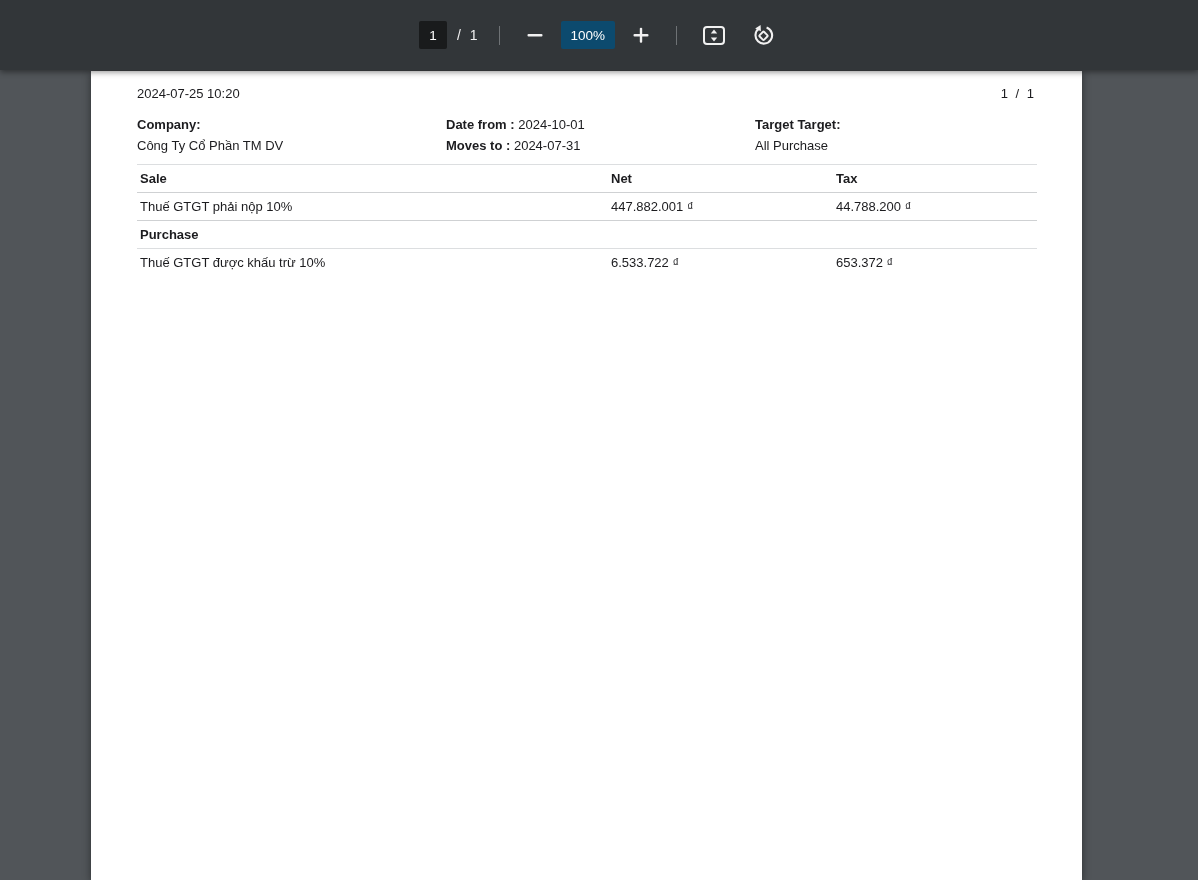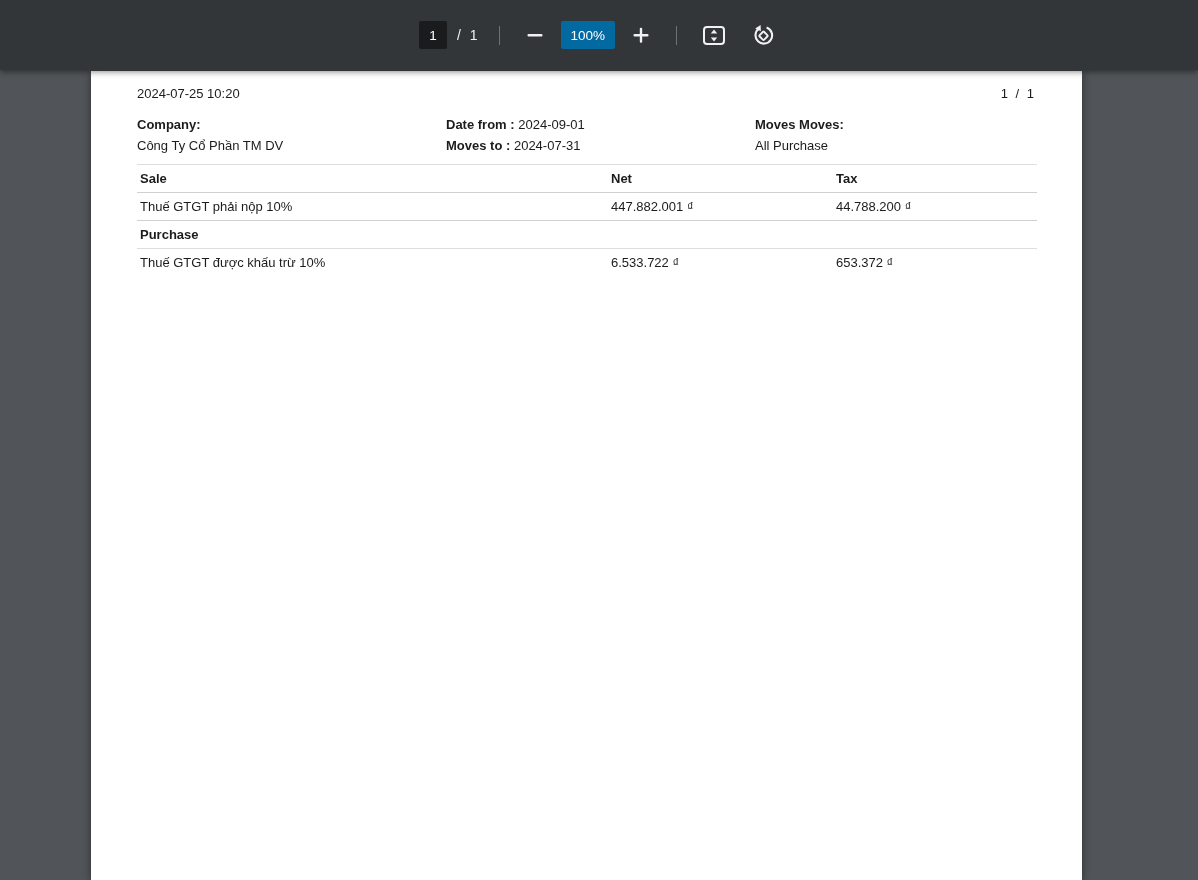--- a/index.html
+++ b/index.html
@@ -25,21 +25,21 @@
     font-family:"Liberation Sans", sans-serif; outline:none;
   }
   .page-divider { margin:0 9px 0 10px; color:#f1f1f1; }
   .page-total { color:#f1f1f1; }
   .tb-sep { width:1px; height:19px; background:#6e7275; margin:0 21px; }
   .icon-btn {
     background:transparent; border:none; padding:4px; cursor:pointer;
     display:flex; align-items:center; justify-content:center;
   }
   .zoom-box {
-    min-width:53px; height:28px; background:#0369a1; border-radius:2px;
+    min-width:53px; height:28px; background:#0c4a6e; border-radius:2px;
     color:#ffffff; font-size:13.5px; display:flex; align-items:center;
     justify-content:center; padding:0 10px; margin:0 12px; cursor:pointer;
   }
   .icon-btn + .icon-btn { margin-left:18px; }
 
   
   .page {
     position:absolute; left:91px; top:71px; width:991px; height:809px;
     background:#ffffff;
     box-shadow:0 2px 8px rgba(0,0,0,0.45);
@@ -148,26 +148,26 @@
     </div>
 
 
     <div class="meta">
       <div>
         <b>Company:</b><br>
         <span>Công Ty Cổ Phần TM DV</span>
       </div>
       <div>
         <b>Date from :</b>
-        <span>2024-09-01</span><br>
+        <span>2024-10-01</span><br>
         <b>Moves to :</b>
         <span>2024-07-31</span>
       </div>
       <div>
-        <b>Moves Moves:</b><br>
+        <b>Target Target:</b><br>
         <span>All Purchase</span>
       </div>
     </div>
 
     <table class="report">
       <colgroup>
           <col class="c1">
           <col class="c2">
           <col class="c3">
         </colgroup>

